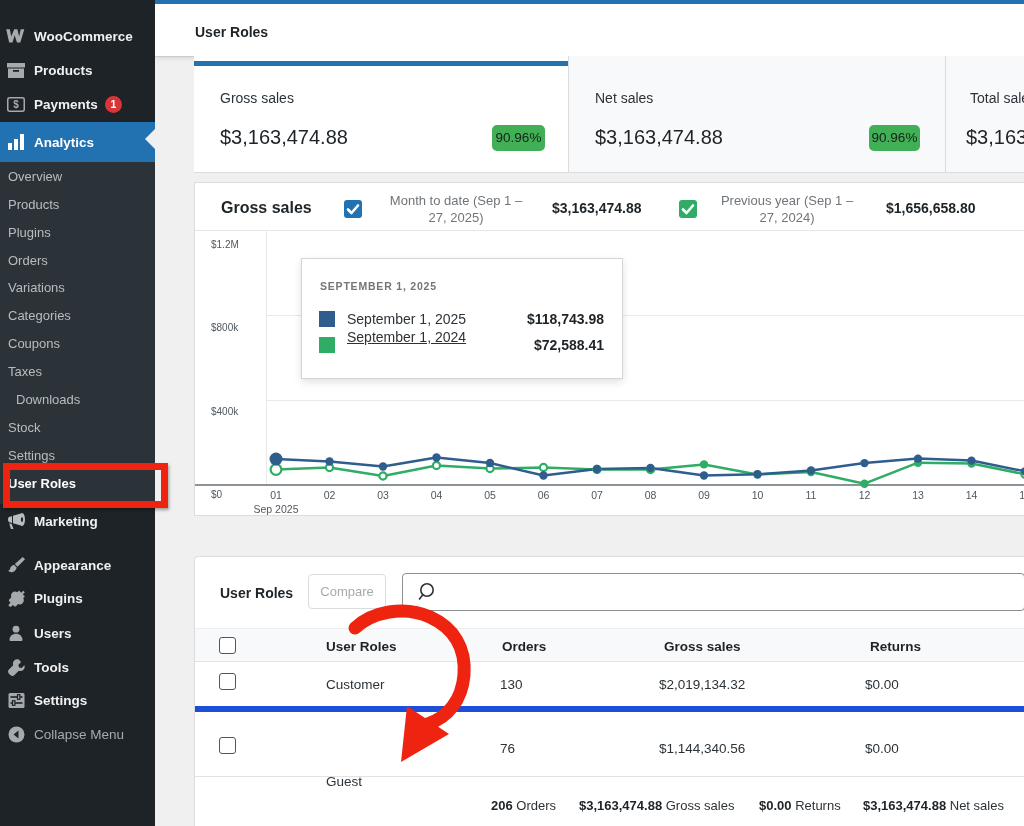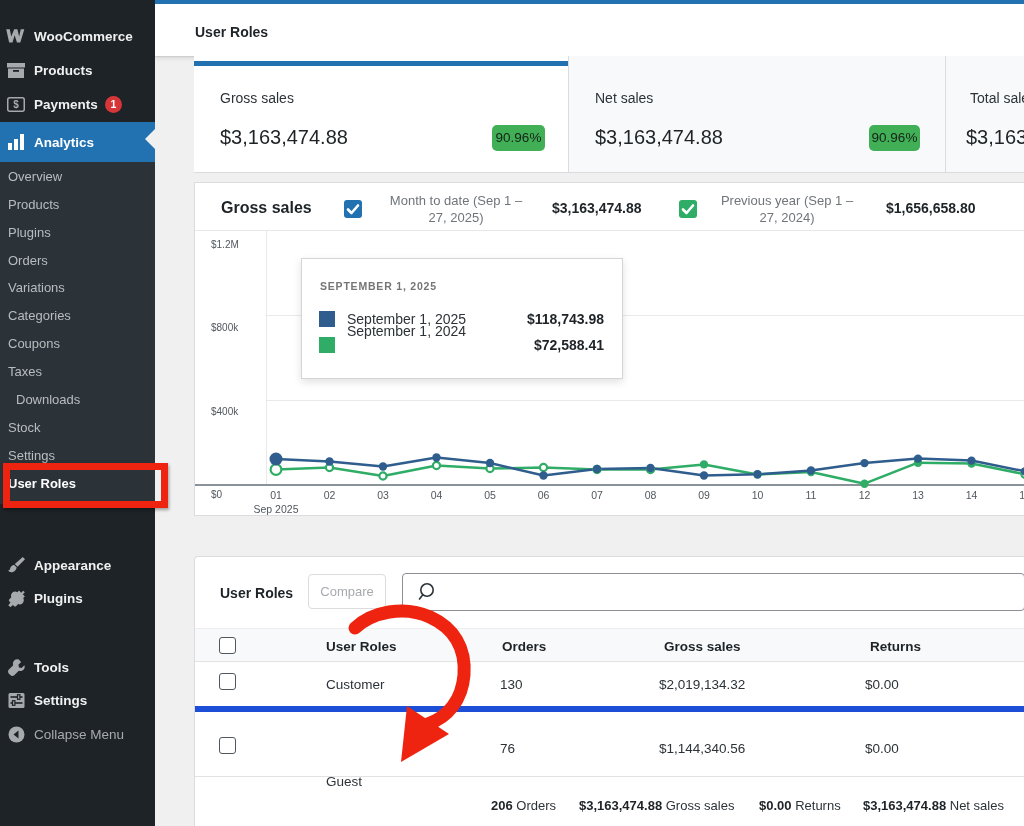--- a/index.html
+++ b/index.html
@@ -108,30 +108,42 @@
     <div class="sub" style="top:246px;">Orders</div>
     <div class="sub" style="top:273.5px;">Variations</div>
     <div class="sub" style="top:301.5px;">Categories</div>
     <div class="sub" style="top:329.5px;">Coupons</div>
     <div class="sub" style="top:357px;">Taxes</div>
     <div class="sub" style="top:385px;margin-left:8px;">Downloads</div>
     <div class="sub" style="top:413px;text-align:center;">Stock</div>
     <div class="sub" style="top:441px;">Settings</div>
     <div class="sub" style="top:469.5px; color:#fff; font-weight:700;">User Roles</div>
 
+    <div class="mi" style="top:504px;"><span class="ic">
+          <svg width="18" height="16" viewBox="0 0 18 16">
+            <path fill="#b8bcc4" d="M15 0 c1.7 0 3 2.9 3 6.5 s-1.3 6.5-3 6.5 c-0.4 0-0.9-0.2-1.2-0.6 L6 10.2 V2.8 L13.8 0.6 C14.1 0.2 14.6 0 15 0 Z M5 3.2 v6.8 L2.6 9.3 C1.6 9.1 1 7.9 1 6.5 1 5.1 1.6 3.9 2.6 3.7 Z M4.5 10.8 6.5 16 4 16 2.2 10.5 Z"></path>
+            <ellipse cx="15" cy="6.5" rx="1.1" ry="2.6" fill="#1d2327"></ellipse>
+          </svg>
+        </span>Marketing</div>
     <div class="mi" style="top:548px;"><span class="ic">
           <svg width="17" height="17" viewBox="0 0 17 17">
             <path fill="#a7aaad" d="M14.8 0 17 2.2 9.5 9.7 6.8 7 Z M6 7.8 8.7 10.5 c0 0-0.4 2.1-1.9 3.4 -1.3 1.1-3.3 1.6-4.8 1.2 -1-0.3-1.7-0.9-2-1.5 1.1-0.2 1.9-0.9 2.1-1.9 0.3-1.5 1.2-2.9 3.9-3.9 Z"></path>
           </svg>
         </span>Appearance</div>
     <div class="mi" style="top:581.5px;"><span class="ic">
           <svg width="17" height="17" viewBox="0 0 17 17">
             <path fill="#a7aaad" d="M11 0.5 13.2 2.7 15.2 0.7 16.8 2.3 14.8 4.3 16.9 6.4 15.2 8.1 c1 1.6 0.8 3.7-0.6 5.1 -1.2 1.2-3 1.5-4.5 0.9 L8 16.2 c-0.5 0.5-1.3 0.5-1.8 0 L5 15 2.3 17.2 0.3 15.2 2.5 12.5 1.2 11.2 c-0.5-0.5-0.5-1.3 0-1.8 l2.1-2.1 c-0.6-1.5-0.3-3.3 0.9-4.5 1.4-1.4 3.5-1.6 5.1-0.6 Z"></path>
           </svg>
         </span>Plugins</div>
+    <div class="mi" style="top:616px;"><span class="ic">
+          <svg width="16" height="16" viewBox="0 0 16 16">
+            <circle cx="8" cy="4.2" r="3.4" fill="#a7aaad"></circle>
+            <path fill="#a7aaad" d="M8 8.8 c3.6 0 6.2 2.4 6.5 5.6 0.1 0.9-0.5 1.6-1.4 1.6 H2.9 c-0.9 0-1.5-0.7-1.4-1.6 C1.8 11.2 4.4 8.8 8 8.8 Z"></path>
+          </svg>
+        </span>Users</div>
     <div class="mi" style="top:650px;"><span class="ic">
           <svg width="17" height="17" viewBox="0 0 17 17">
             <path fill="#a7aaad" d="M10.8 0.6 C9.2 0 7.4 0.4 6.2 1.6 5 2.8 4.6 4.6 5.2 6.2 L0.9 10.5 c-1.2 1.2-1.2 3 0 4.2 l1.4 1.4 c1.2 1.2 3 1.2 4.2 0 L10.8 11.8 c1.6 0.6 3.4 0.2 4.6-1 1.2-1.2 1.6-3 1-4.6 L13.6 9 11 8.4 10.4 5.8 13.2 3 C12.4 2.6 11.6 1.4 10.8 0.6 Z"></path>
           </svg>
         </span>Tools</div>
     <div class="mi" style="top:683.5px;"><span class="ic">
           <svg width="17" height="17" viewBox="0 0 17 17">
             <rect x="0.5" y="1" width="16" height="15" rx="1.5" fill="#a7aaad"></rect>
             <rect x="2.5" y="4.2" width="12" height="1.6" fill="#1d2327"></rect>
             <rect x="2.5" y="10.2" width="12" height="1.6" fill="#1d2327"></rect>
@@ -251,21 +263,21 @@
         <circle cx="830" cy="291.3" r="3.6" fill="#fff" stroke="#2fad66" stroke-width="2.2"></circle>
         <circle cx="830" cy="288.3" r="4.2" fill="#2f5d8d"></circle>
       </svg>
 
     <div id="tip">
       <div class="tt">SEPTEMBER 1, 2025</div>
       <div class="sw" style="top:52px; background:#2f5d8d;"></div>
       <div class="lb" style="top:52px;">September 1, 2025</div>
       <div class="vl" style="top:52px;">$118,743.98</div>
       <div class="sw" style="top:78px; background:#2fad66;"></div>
-      <div class="lb" style="top:64px;">September 1, 2024</div>
+      <div class="lb" style="top:70px;text-decoration:underline;">September 1, 2024</div>
       <div class="vl" style="top:78px;">$72,588.41</div>
     </div>
   </div>
 
   <div class="panel" id="tablepanel">
     <div id="tp-title">User Roles</div>
     <div id="tp-compare">Compare</div>
     <div id="tp-search">
         <svg width="26" height="26" viewBox="0 0 26 26" style="position:absolute;left:10px;top:5px;">
           <circle cx="14" cy="11" r="6.2" fill="none" stroke="#2c3338" stroke-width="1.6"></circle>

